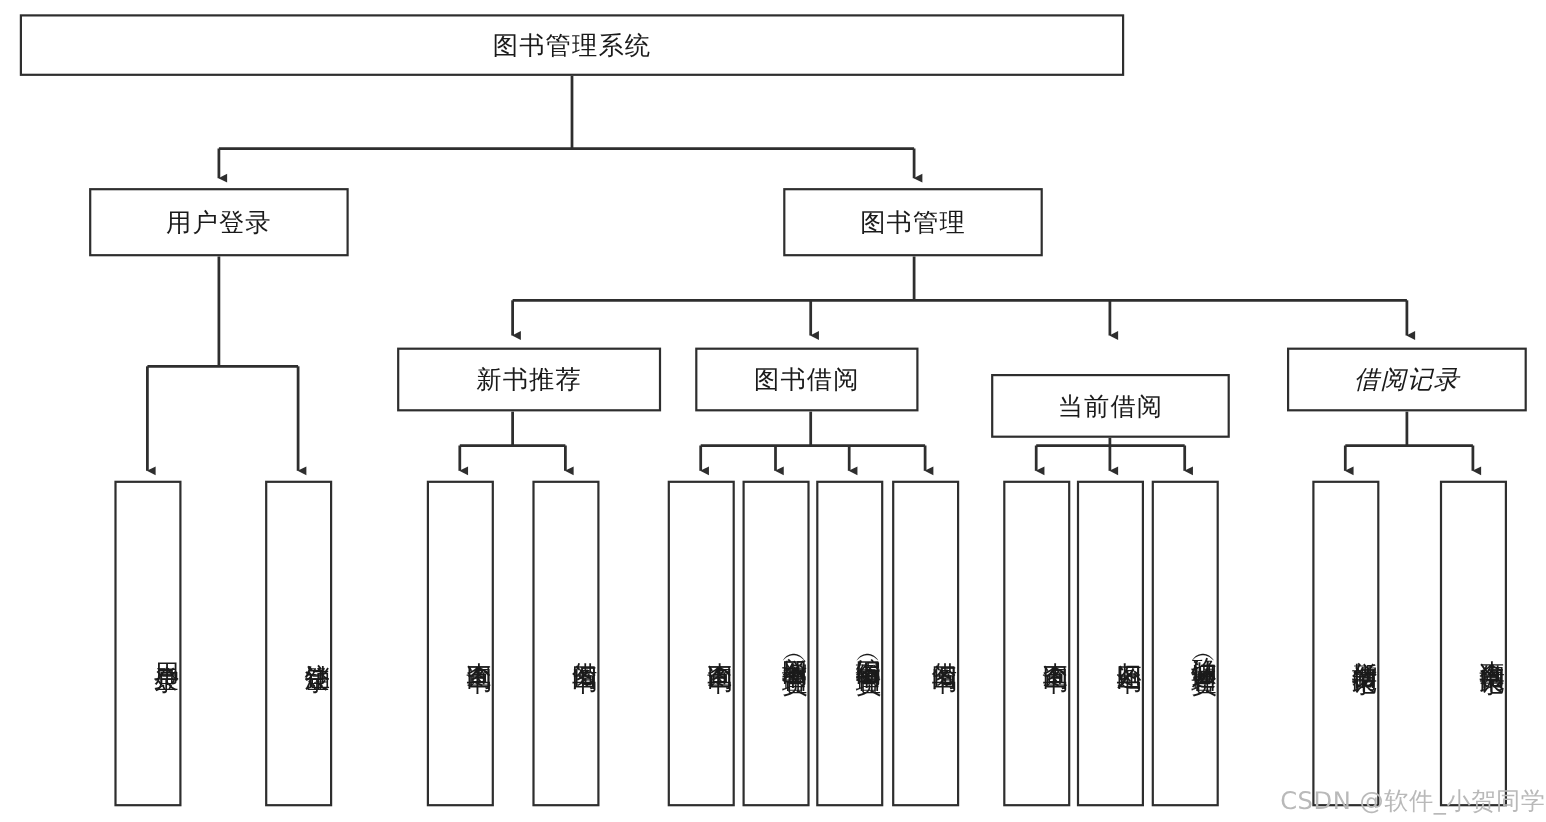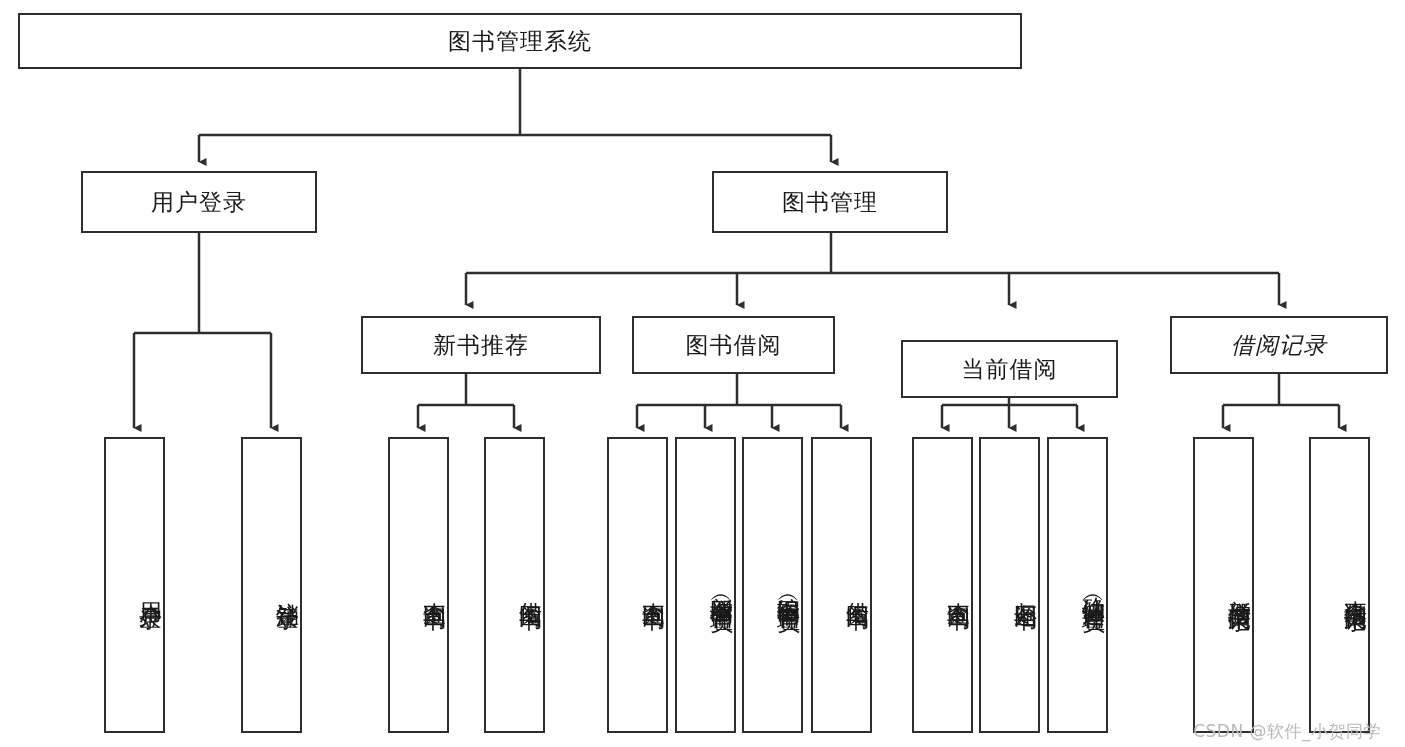--- a/index.html
+++ b/index.html
@@ -54,23 +54,23 @@
     writing-mode: vertical-rl;
     text-orientation: upright;
     display: block;
     white-space: nowrap;
   }
   .root {
     border-width: 2px;
   }
   .watermark {
     position: absolute;
-    right: 24px;
+    right: 0;
     bottom: 4px;
-    font-size: 17px;
+    font-size: 22px;
     color: #b9b9b9;
     white-space: nowrap;
     letter-spacing: 0.5px;
   }
 </style>
 </head>
 <body>
 
 <div id="canvas">
 

